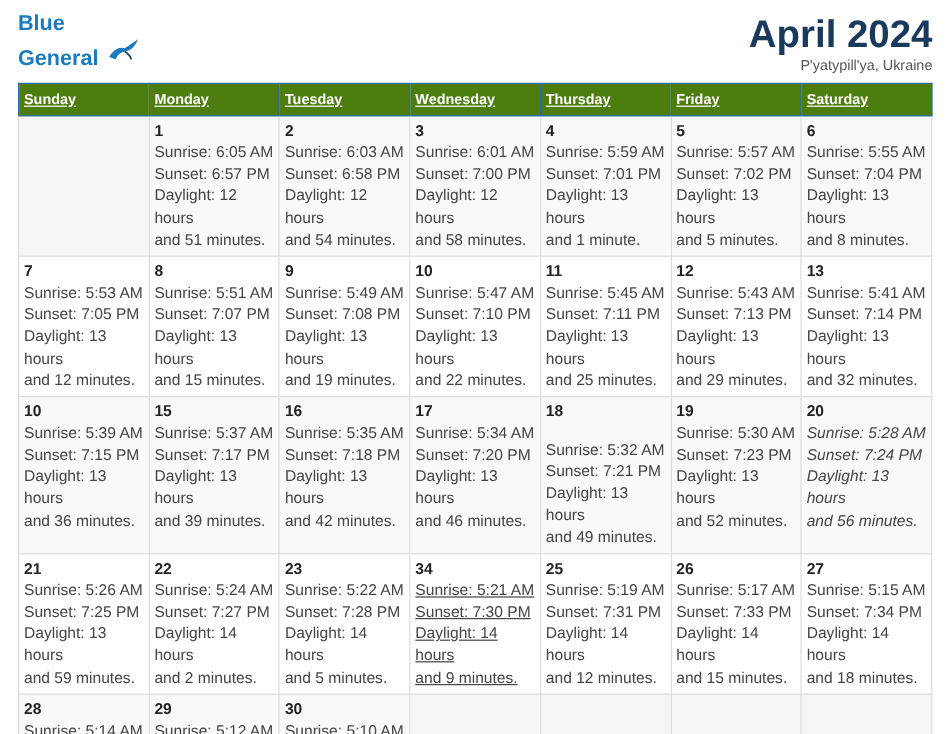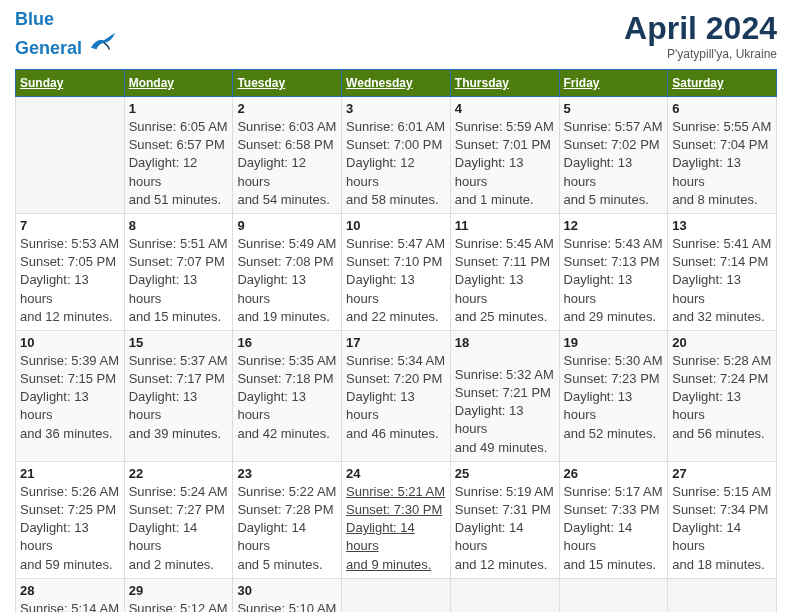--- a/index.html
+++ b/index.html
@@ -258,21 +258,21 @@
         </td>
         <td>
           <span class="day-num">19</span>
           <div class="day-info" style="white-space: pre-line;">Sunrise: 5:30 AM
 Sunset: 7:23 PM
 Daylight: 13 hours
 and 52 minutes.</div>
         </td>
         <td>
           <span class="day-num">20</span>
-          <div class="day-info" style="white-space: pre-line;">Sunrise: 5:28 AM
+          <div class="day-info" style="white-space: pre-line; font-style: italic;">Sunrise: 5:28 AM
 Sunset: 7:24 PM
 Daylight: 13 hours
 and 56 minutes.</div>
         </td>
       </tr>
       <tr>
         <td>
           <span class="day-num">21</span>
           <div class="day-info" style="white-space: pre-line;">Sunrise: 5:26 AM
 Sunset: 7:25 PM
@@ -287,21 +287,21 @@
 and 2 minutes.</div>
         </td>
         <td>
           <span class="day-num">23</span>
           <div class="day-info" style="white-space: pre-line;">Sunrise: 5:22 AM
 Sunset: 7:28 PM
 Daylight: 14 hours
 and 5 minutes.</div>
         </td>
         <td>
-          <span class="day-num">24</span>
+          <span class="day-num">34</span>
           <div class="day-info" style="white-space: pre-line; text-decoration: underline;">Sunrise: 5:21 AM
 Sunset: 7:30 PM
 Daylight: 14 hours
 and 9 minutes.</div>
         </td>
         <td>
           <span class="day-num">25</span>
           <div class="day-info" style="white-space: pre-line;">Sunrise: 5:19 AM
 Sunset: 7:31 PM
 Daylight: 14 hours

